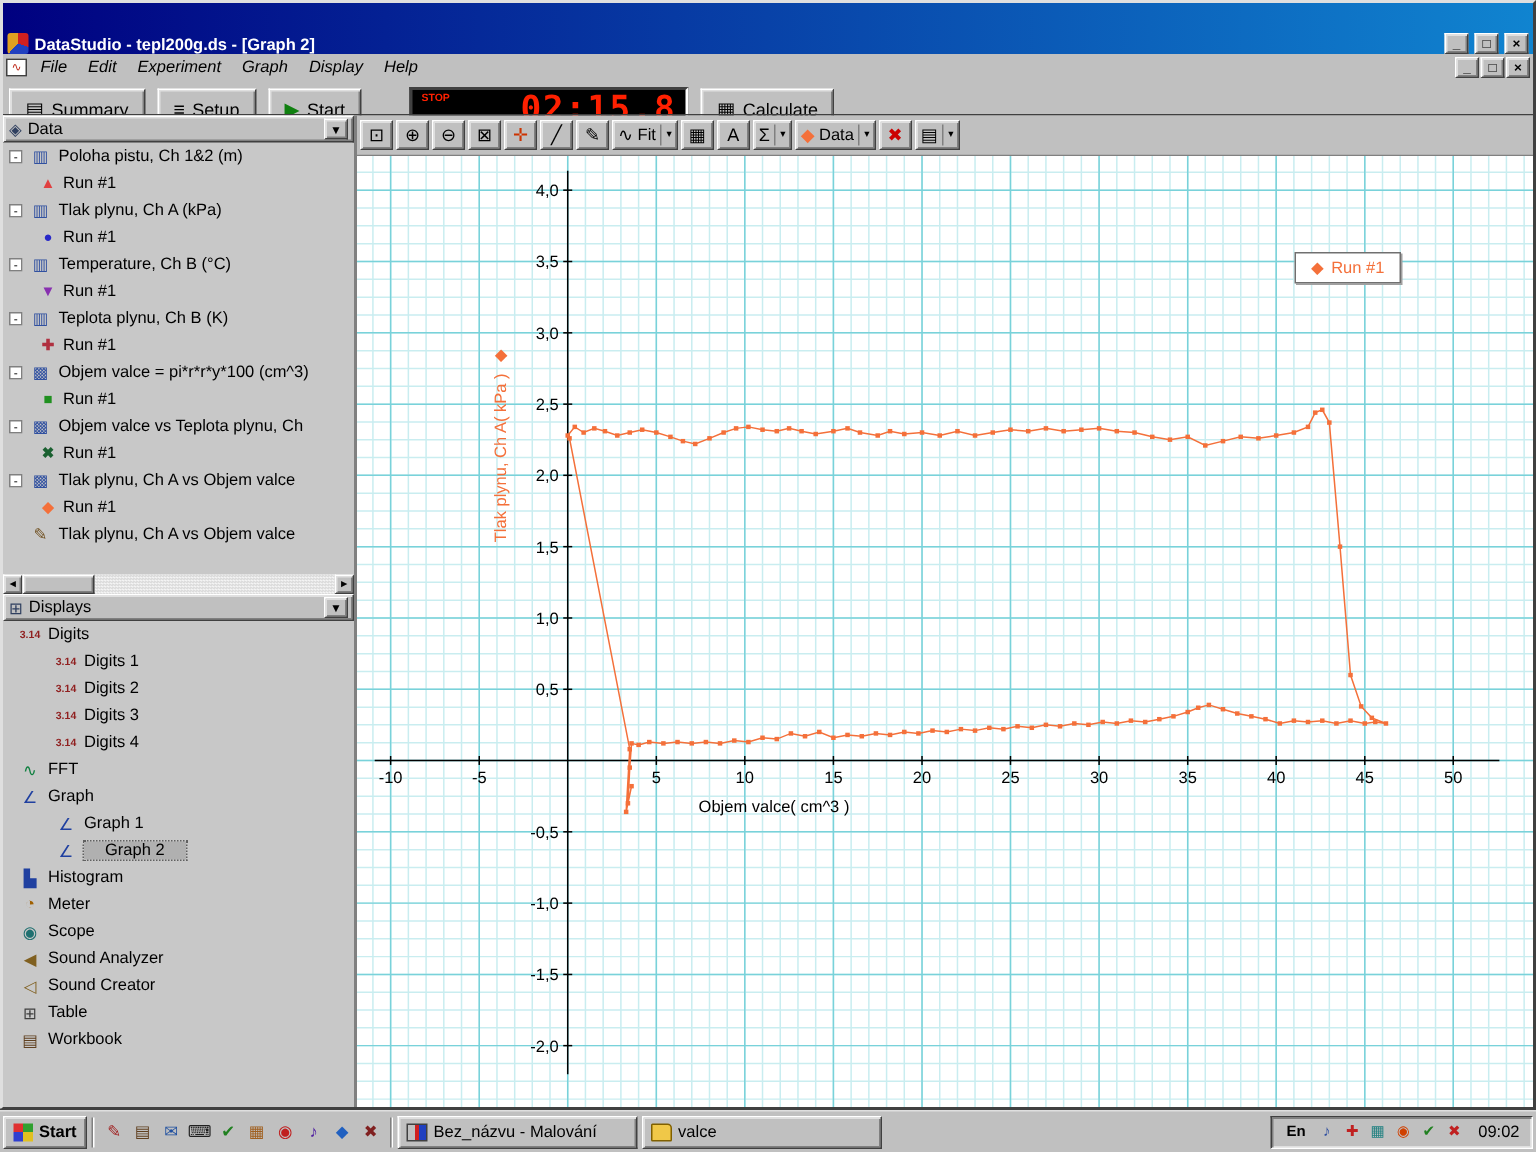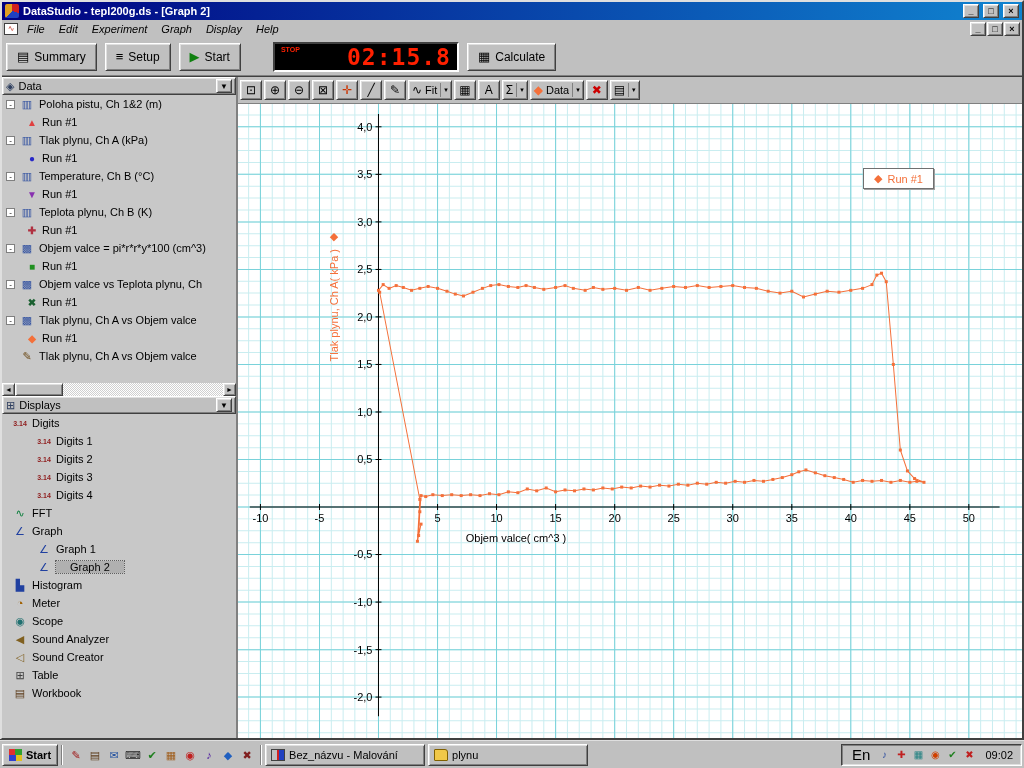--- a/index.html
+++ b/index.html
@@ -8,22 +8,22 @@
 
   
   .bevel-out { background:#c0c0c0; border:1px solid; border-color:#ffffff #404040 #404040 #ffffff;
                box-shadow: inset 1px 1px 0 #dfdfdf, inset -1px -1px 0 #808080; }
   .bevel-in  { background:#c0c0c0; border:1px solid; border-color:#404040 #ffffff #ffffff #404040;
                box-shadow: inset 1px 1px 0 #808080, inset -1px -1px 0 #dfdfdf; }
 
   .window { position:absolute; left:0; top:0; width:1024px; height:740px; background:#c0c0c0;
             border:2px solid; border-color:#dfdfdf #404040 #404040 #dfdfdf; }
 
-  .titlebar { height:18px; background:linear-gradient(90deg,#000080,#1084d0); display:flex;
-              align-items:center; padding:0 3px; color:#fff; font-weight:bold; gap:4px; }
+  .titlebar { height:34px; background:linear-gradient(90deg,#000080,#1084d0); display:flex;
+              align-items:flex-end; padding:0 3px; color:#fff; font-weight:bold; gap:4px; }
   .titlebar .title { flex:1; white-space:nowrap; overflow:hidden; font-size:11px; }
   .cap-btn { width:16px; height:14px; font-size:9px; line-height:12px; text-align:center;
              color:#000; font-weight:bold; }
   .app-ico { width:14px; height:14px; border-radius:2px;
              background:conic-gradient(#d02020 0 30%, #2040c0 0 62%, #e0a020 0 100%); }
 
   .menubar { height:18px; display:flex; align-items:center; padding:0 2px; gap:0; background:#c0c0c0; }
   .menu-item { padding:1px 7px; cursor:default; }
   .mdi-ico { width:14px; height:12px; background:#fff; border:1px solid #404040; color:#c03020;
              font-size:8px; line-height:10px; text-align:center; margin-right:2px; }
@@ -101,21 +101,21 @@
               font-size:11px; white-space:nowrap; overflow:hidden; }
   .task-btn.active { border-color:#404040 #ffffff #ffffff #404040;
                      box-shadow:inset 1px 1px 0 #808080;
                      background:repeating-conic-gradient(#ffffff 0 25%, #d8d8d8 0 50%) 0 0/2px 2px;
                      font-weight:bold; }
   .ticon { width:14px; height:12px; flex:none; }
   .ticon-paint { background:linear-gradient(90deg,#c0c0c0 40%,#d02020 40% 60%,#2040c0 60%); border:1px solid #404040; }
   .ticon-folder { background:#f0c848; border:1px solid #806000; border-radius:1px 3px 1px 1px; }
   .ticon-datastudio { background:conic-gradient(#d02020 0 30%, #2040c0 0 62%, #e0a020 0 100%); border-radius:2px; }
   .tray { margin-left:auto; height:22px; display:flex; align-items:center; gap:5px; padding:0 8px; }
-  .tray-lang { font-weight:normal; font-size:15px; padding:0 2px; }
+  .tray-lang { font-weight:bold; font-size:10px; padding:0 2px; }
   .tray-ico { width:14px; height:14px; text-align:center; font-size:10px; line-height:14px; }
   .clock { font-size:11px; padding-left:4px; }
 </style>
 </head>
 <body>
 
 <div class="window">
 
   <div class="titlebar">
     <span class="app-ico"></span>
@@ -727,21 +727,21 @@
       <span class="ql-ico" style="color: rgb(128, 32, 32);">✖</span>
     </div>
   <span class="tb-sep"></span>
   <span style="display:flex;gap:3px;">
       <div class="task-btn bevel-out">
         <span class="ticon ticon-paint"></span>
         <span>Bez_názvu - Malování</span>
       </div>
       <div class="task-btn bevel-out">
         <span class="ticon ticon-folder"></span>
-        <span>plynu</span>
+        <span>valce</span>
       </div>
     </span>
   <div class="tray bevel-in">
     <span class="tray-lang">En</span>
     <span style="display:flex;gap:3px;">
         <span class="tray-ico" style="color: rgb(48, 80, 160);">♪</span>
         <span class="tray-ico" style="color: rgb(192, 32, 32);">✚</span>
         <span class="tray-ico" style="color: rgb(32, 128, 128);">▦</span>
         <span class="tray-ico" style="color: rgb(208, 64, 0);">◉</span>
         <span class="tray-ico" style="color: rgb(32, 128, 32);">✔</span>

